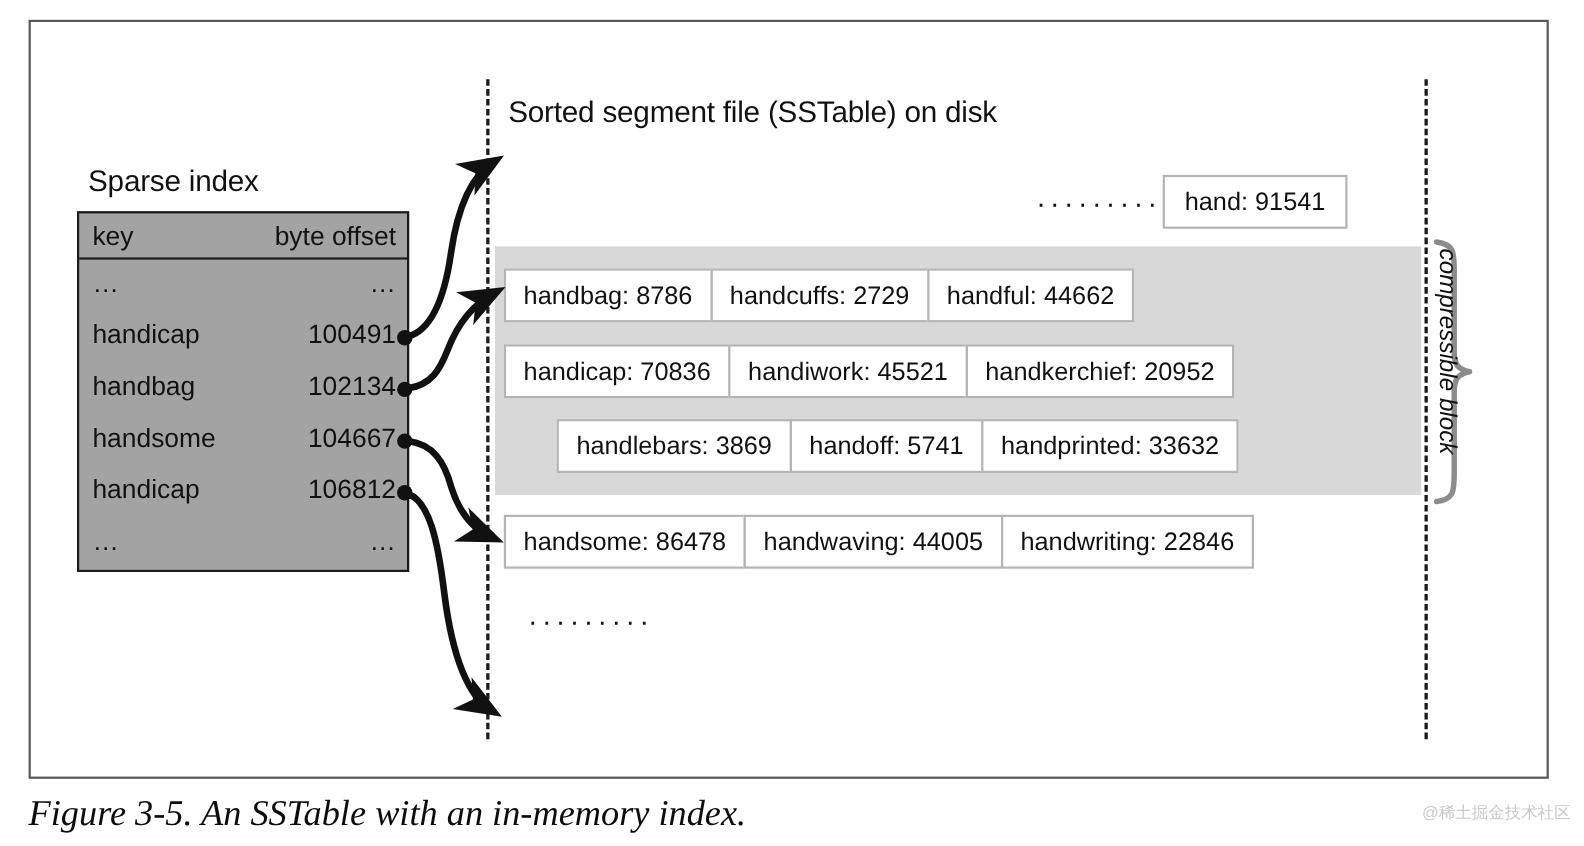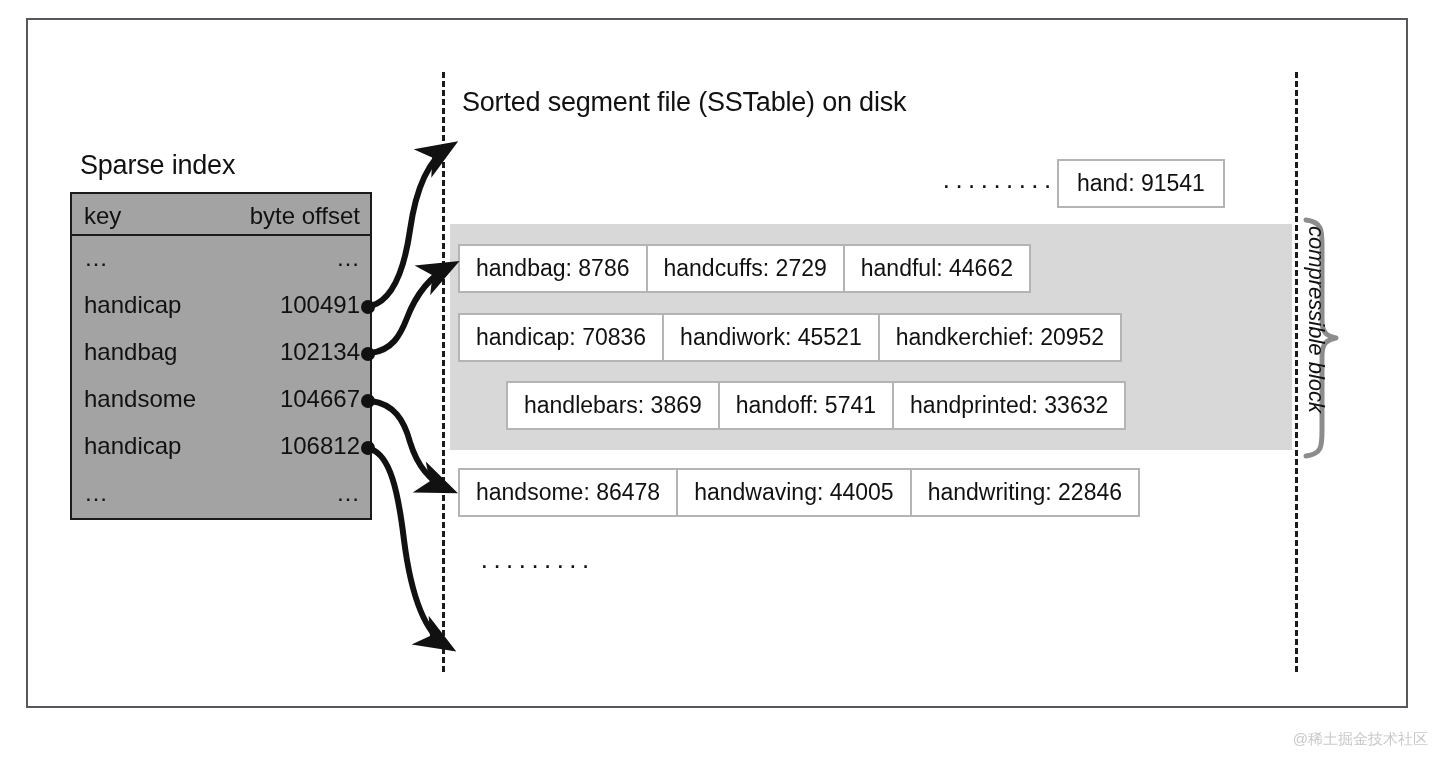--- a/index.html
+++ b/index.html
@@ -305,15 +305,16 @@
 
     <path d="M371,306 C392,300 404,272 410,230 C416,188 428,160 449,147" fill="none" stroke="#111111" stroke-width="6" stroke-linecap="round" marker-end="url(#arrowhead)"></path>
 
     <path d="M371,353 C392,350 400,336 407,318 C415,297 429,277 450,266" fill="none" stroke="#111111" stroke-width="6" stroke-linecap="round" marker-end="url(#arrowhead)"></path>
 
     <path d="M371,401 C394,404 404,420 410,442 C417,465 429,481 448,489" fill="none" stroke="#111111" stroke-width="6" stroke-linecap="round" marker-end="url(#arrowhead)"></path>
 
     <path d="M371,449 C390,456 398,490 404,540 C411,595 425,633 447,646" fill="none" stroke="#111111" stroke-width="6" stroke-linecap="round" marker-end="url(#arrowhead)"></path>
   </svg>
 
+  <div class="caption">Figure 3-5. An SSTable with an in-memory index.</div>
   <div class="watermark">@稀土掘金技术社区</div>
 
 </div>
 
 </body></html>

